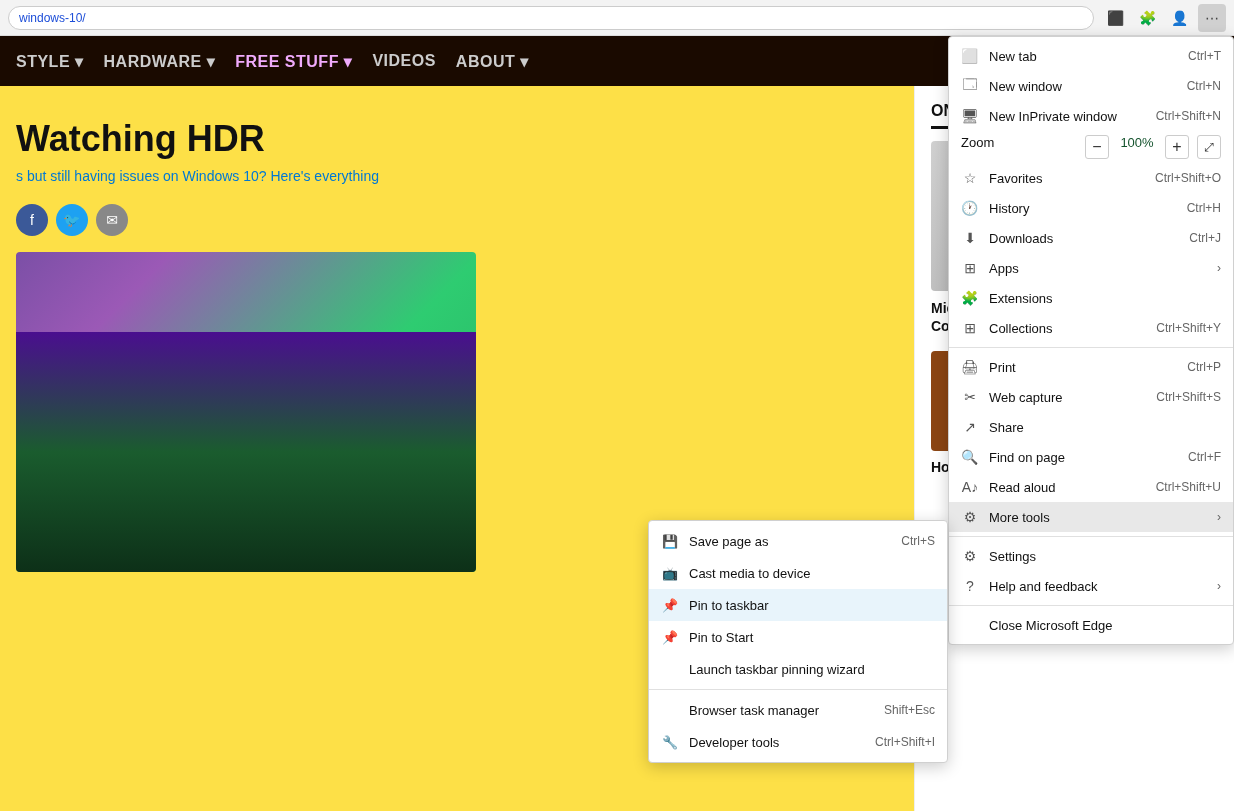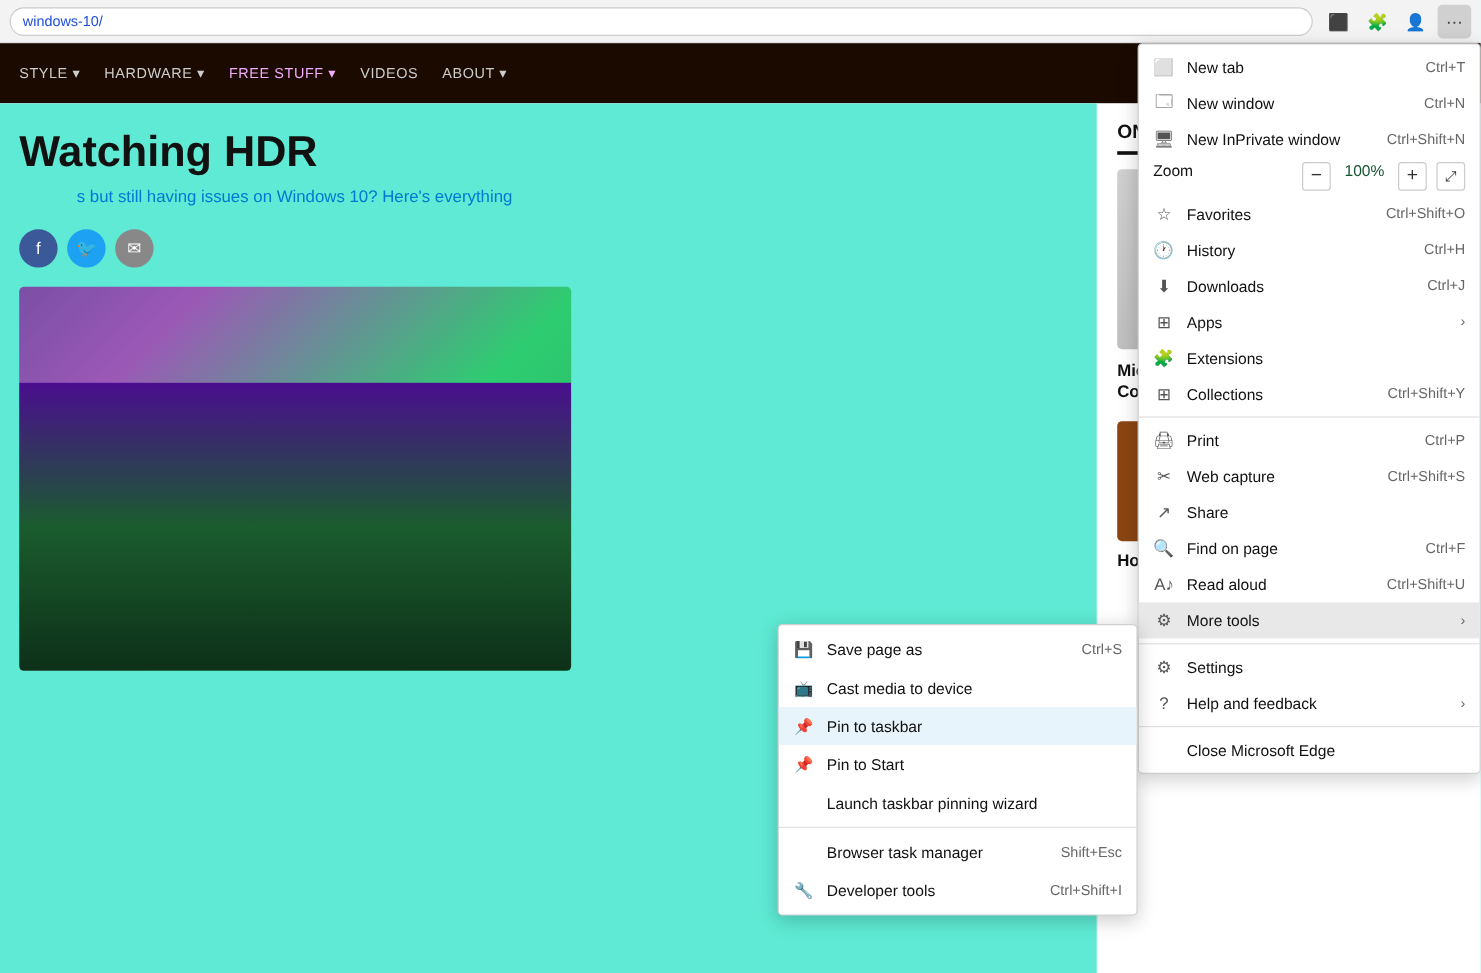--- a/index.html
+++ b/index.html
@@ -47,22 +47,22 @@
     .site-nav {
       background: #1a0a00;
       height: 50px;
       display: flex;
       align-items: center;
       padding: 0 16px;
       gap: 20px;
     }
     .nav-item {
       color: #ccc;
-      font-size: 12px;
-      font-weight: normal;
+      font-size: 16px;
+      font-weight: bold;
       text-transform: uppercase;
       letter-spacing: 0.5px;
       cursor: pointer;
       display: flex; align-items: center; gap: 4px;
     }
     .nav-item.free-stuff { color: #f0abfc; }
     .nav-right {
       margin-left: auto;
       display: flex;
       align-items: center;
@@ -75,36 +75,35 @@
     }
 
     
     .content-area {
       display: flex;
       height: calc(811px - 36px - 50px);
       overflow: hidden;
     }
     .left-content {
       flex: 1;
-      padding: 18px 16px;
-      background: #5eead4;
+      padding: 31px 16px;
+      background: #fde047;
       overflow: hidden;
     }
     .article-title {
       font-size: 36px;
       font-weight: bold;
       color: #111;
       line-height: 1.2;
       margin-bottom: 8px;
     }
     .article-subtitle {
       font-size: 14px;
       color: #0078d4;
       margin-bottom: 20px;
-      margin-left: 48px;
     }
     .social-icons {
       display: flex;
       gap: 8px;
       margin-bottom: 16px;
     }
     .social-icon {
       width: 32px; height: 32px;
       border-radius: 50%;
       display: flex; align-items: center; justify-content: center;

